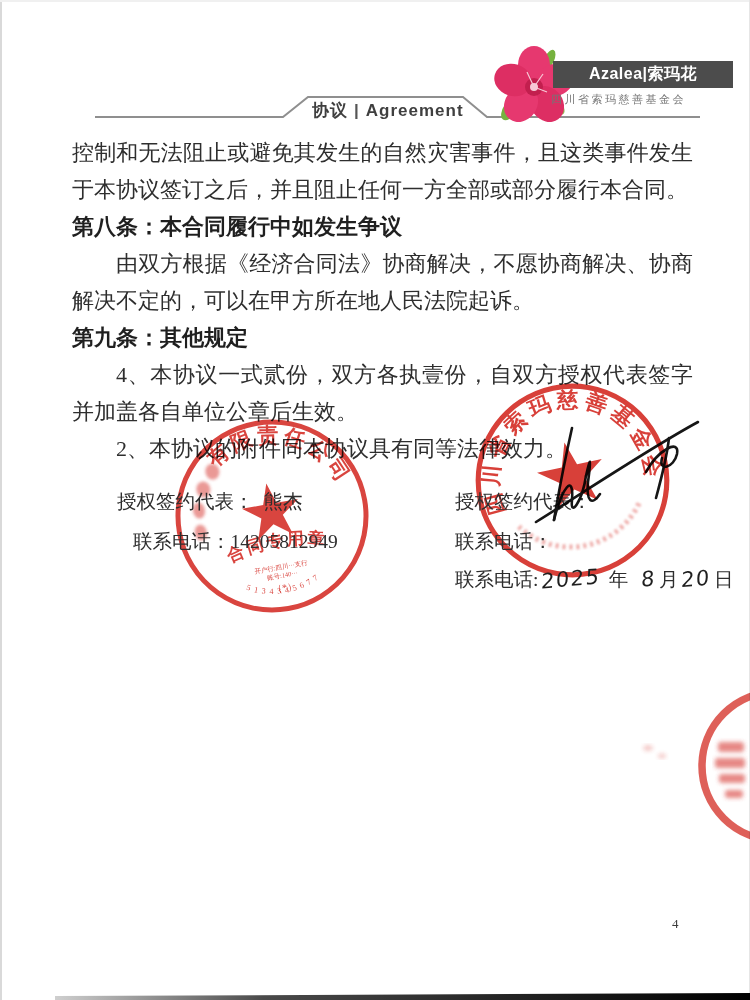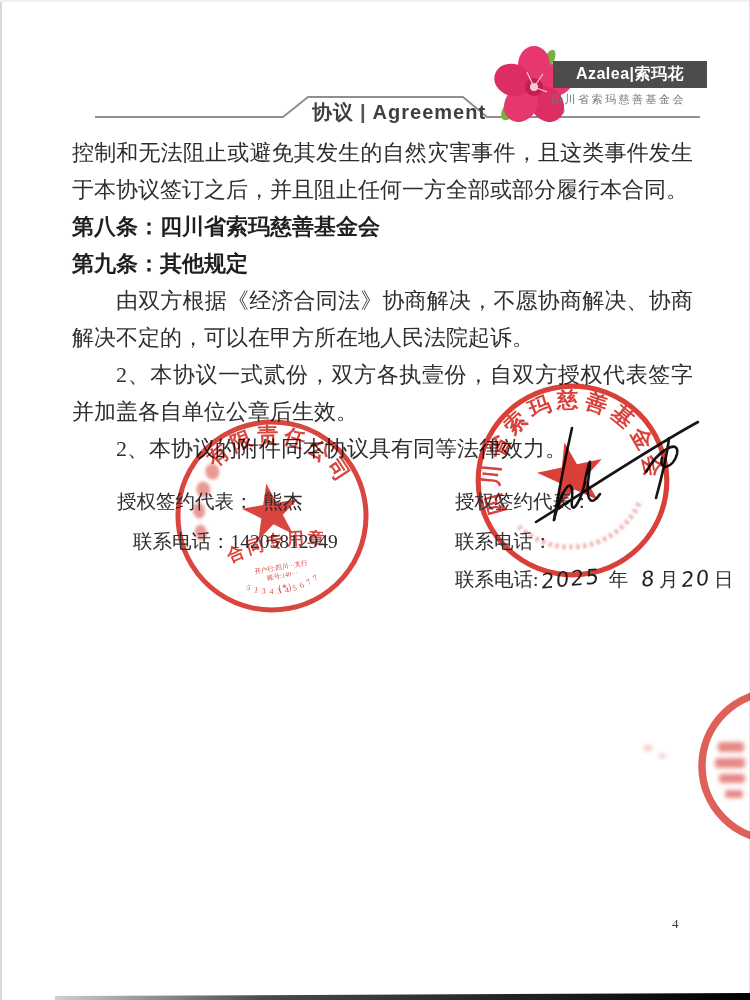--- a/index.html
+++ b/index.html
@@ -8,24 +8,24 @@
   
   .edge-left{position:absolute;left:0;top:0;bottom:0;width:2px;background:#d9d9d9;}
   .edge-top{position:absolute;left:0;top:0;right:0;height:2px;background:#f0f0f0;}
   .edge-right{position:absolute;right:0;top:0;bottom:0;width:1px;background:#e6e6e6;}
   .scan-band{position:absolute;left:55px;right:0;bottom:0;height:7px;
              background:linear-gradient(to right,#cfcfcf,#4a4a4a 30%,#141414 80%,#000);
              transform:skewY(-0.25deg);transform-origin:100% 100%;}
   
   .hdr-line{position:absolute;left:0;top:0;width:750px;height:135px;}
   .banner-text{position:absolute;left:312px;top:99px;font-family:"Liberation Sans",sans-serif;
-               font-weight:bold;font-size:20px;color:#3f3f3f;letter-spacing:1px;white-space:nowrap;}
+               font-weight:bold;font-size:17px;color:#3f3f3f;letter-spacing:1px;white-space:nowrap;}
   .banner-text .sep{color:#555;padding:0 6px;font-weight:bold;}
   .logo-flower{position:absolute;left:489px;top:42px;width:90px;height:90px;}
-  .logo-bar{position:absolute;left:553px;top:61px;width:154px;height:27px;background:#4c4c4c;
+  .logo-bar{position:absolute;left:553px;top:61px;width:180px;height:27px;background:#4c4c4c;
             color:#ffffff;font-family:"Liberation Sans",sans-serif;font-weight:bold;font-size:16px;
             display:flex;align-items:center;justify-content:center;letter-spacing:.5px;}
   .logo-org{position:absolute;left:551px;top:92px;width:156px;font-size:11px;color:#757575;
             letter-spacing:2.5px;font-family:"Liberation Serif",serif;white-space:nowrap;}
   
   #contract-body{position:absolute;left:72px;top:134px;width:621px;}
   .para{margin:0;text-align:justify;font-size:22px;line-height:37px;color:#2e2e2e;}
   .para.heading{font-weight:bold;font-family:"Liberation Sans",sans-serif;color:#1f1f1f;text-align:left;}
   .para.indent{text-indent:2em;}
   
@@ -79,24 +79,24 @@
     </g>
   </svg>
 
   <div class="logo-bar">
     <span>Azalea|索玛花</span>
   </div>
   <div class="logo-org">四川省索玛慈善基金会</div>
 
   <div id="contract-body">
       <p class="para ">控制和无法阻止或避免其发生的自然灾害事件，且这类事件发生于本协议签订之后，并且阻止任何一方全部或部分履行本合同。</p>
-      <p class="para heading">第八条：四川省索玛慈善基金会</p>
+      <p class="para heading">第八条：本合同履行中如发生争议</p>
+      <p class="para indent">由双方根据《经济合同法》协商解决，不愿协商解决、协商解决不定的，可以在甲方所在地人民法院起诉。</p>
       <p class="para heading">第九条：其他规定</p>
-      <p class="para indent">由双方根据《经济合同法》协商解决，不愿协商解决、协商解决不定的，可以在甲方所在地人民法院起诉。</p>
-      <p class="para indent">2、本协议一式贰份，双方各执壹份，自双方授权代表签字并加盖各自单位公章后生效。</p>
+      <p class="para indent">4、本协议一式贰份，双方各执壹份，自双方授权代表签字并加盖各自单位公章后生效。</p>
       <p class="para indent">2、本协议的附件同本协议具有同等法律效力。</p>
     </div>
 
   <div class="sig" style="left:117px;top:488px;">
     <span>授权签约代表：</span><span class="name">熊杰</span>
   </div>
   <div class="sig" style="left:133px;top:528px;">
     <span>联系电话：</span><span>14205812949</span>
   </div>
 

